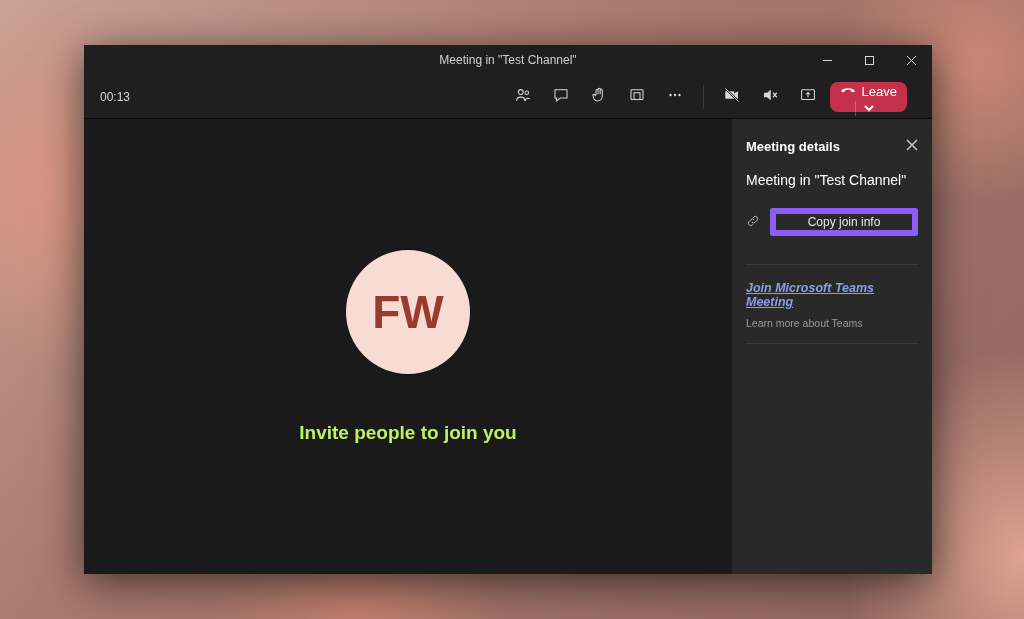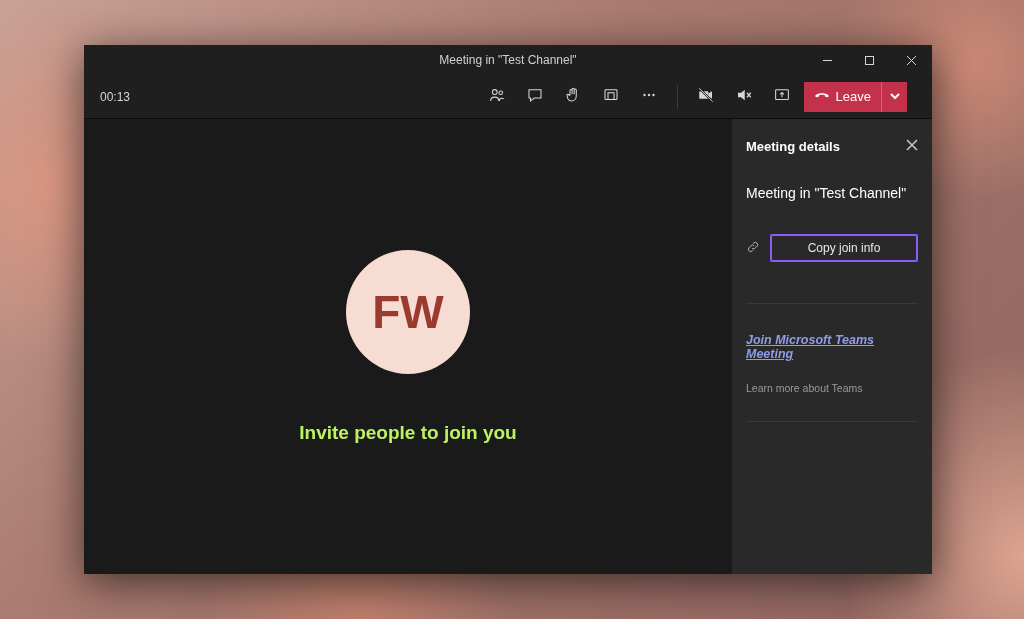--- a/index.html
+++ b/index.html
@@ -54,25 +54,26 @@
     display:flex; align-items:center; justify-content:center;
     cursor:pointer;
     border-radius:2px;
     color:#d6d6d6;
   }
   .icon-btn svg { width:18px; height:18px; stroke:#d6d6d6; stroke-width:1.4; fill:none; }
   .vdiv { width:1px; height:24px; background:#3a3a3a; margin:0 6px; }
   .leave {
     display:flex; align-items:center;
     background:#c4314b;
-    border-radius:0;
+    border-radius:8px;
     height:30px;
     color:#fff;
     font-size:13px;
     cursor:pointer;
+    flex-direction:column;
   }
   .leave-main { display:flex; align-items:center; gap:6px; padding:0 10px; height:100%; }
   .leave-main svg { width:16px; height:16px; fill:#fff; }
   .leave-drop { width:26px; height:100%; display:flex; align-items:center; justify-content:center; border-left:1px solid rgba(255,255,255,0.25);}
   .leave-drop svg { width:10px; height:10px; stroke:#fff; stroke-width:2; fill:none;}
 
   
   .body { flex:1; display:flex; min-height:0; }
   .stage {
     flex:1;
@@ -99,32 +100,31 @@
   
   .panel {
     width:200px;
     background:#292929;
     color:#e8e8e8;
     padding:20px 14px 14px 14px;
     font-size:13px;
     display:flex;
     flex-direction:column;
     position:relative;
-    gap:13px;
   }
   .panel-header { display:flex; align-items:center; justify-content:space-between; margin-bottom:18px; }
   .panel-header .ph-title { font-weight:600; font-size:13px; color:#fff; }
   .panel-header .close svg { width:12px; height:12px; stroke:#c8c8c8; stroke-width:1.5; fill:none; }
   .meeting-name { font-size:14px; color:#fff; margin-bottom:20px; }
   .copy-row { display:flex; align-items:center; gap:10px; margin-bottom:28px;}
   .copy-row .link-ico svg { width:14px; height:14px; stroke:#c8c8c8; stroke-width:1.5; fill:none; }
   .copy-btn {
     flex:1;
     height:28px;
-    border:2px solid #8b5cf6;
+    border:6px solid #8b5cf6;
     background:transparent;
     color:#e8e8e8;
     font-size:12px;
     cursor:pointer;
     display:flex; align-items:center; justify-content:center;
     border-radius:2px;
   }
   .panel hr { border:none; border-top:1px solid #3a3a3a; margin:0 0 16px 0; }
   .join-link { color:#8f9de9; font-size:12.5px; font-weight:600; text-decoration:underline; cursor:pointer; margin-bottom:8px;font-style:italic; }
   .learn { color:#9a9a9a; font-size:10.5px; margin-bottom:14px; }

